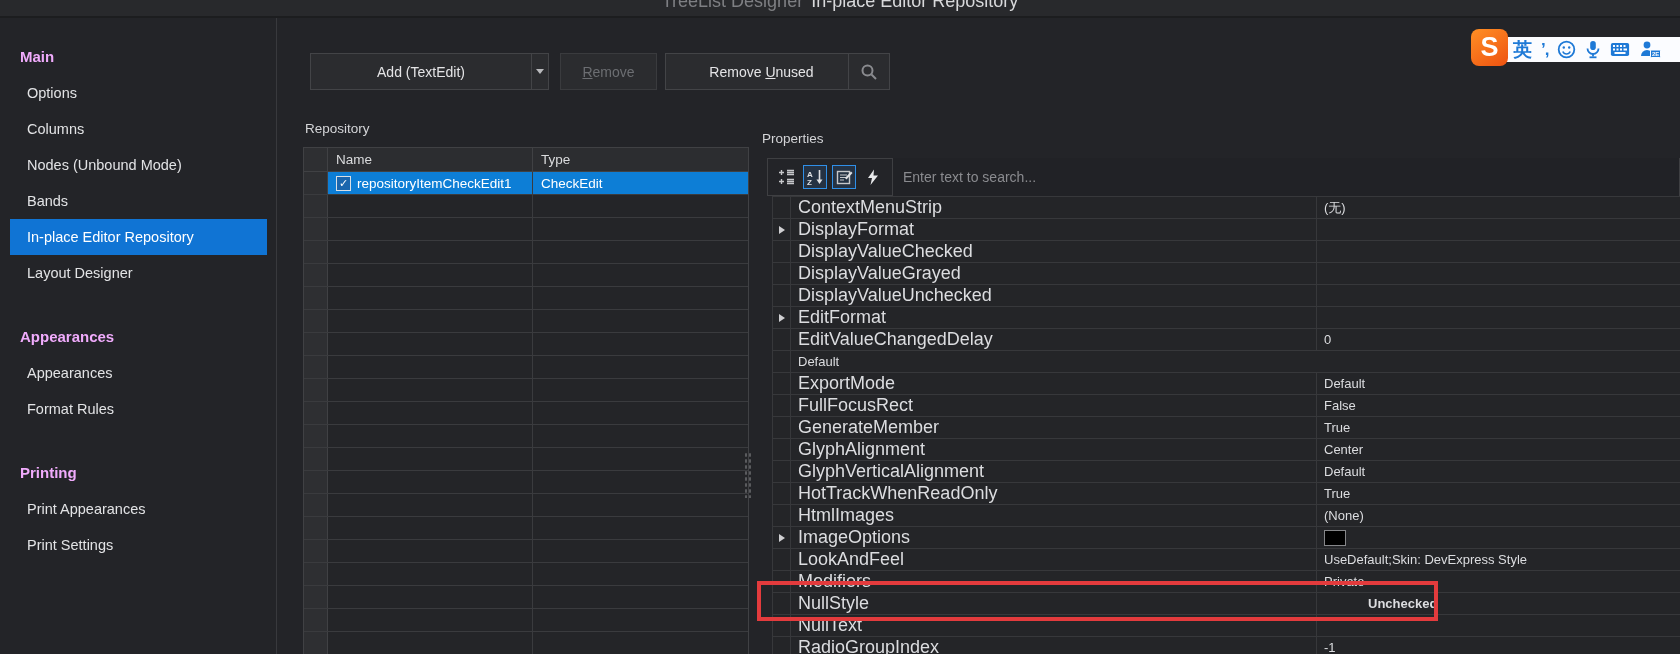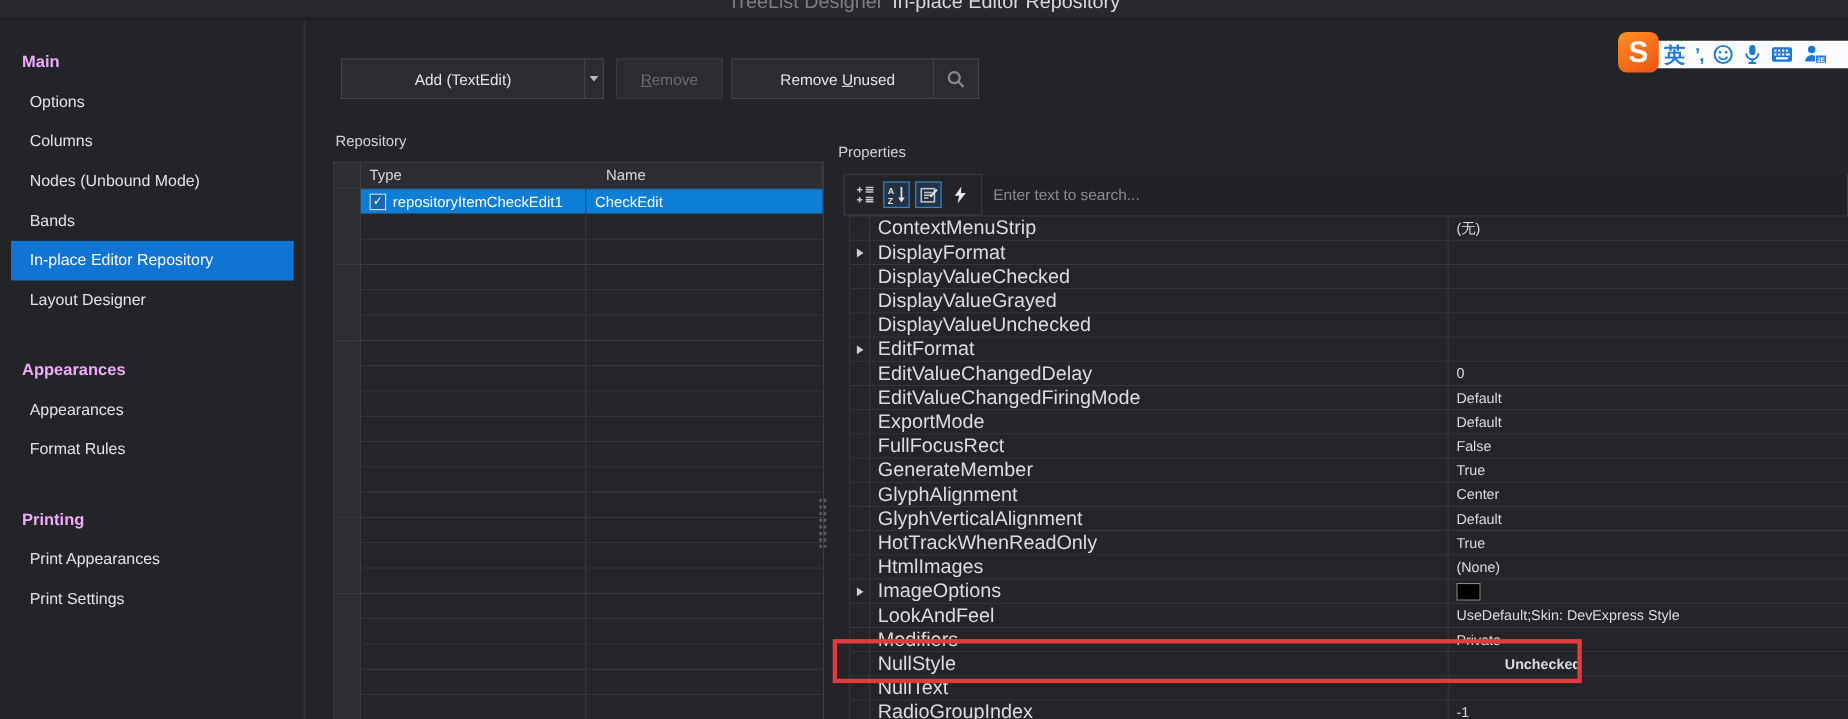--- a/index.html
+++ b/index.html
@@ -124,22 +124,22 @@
       <line x1="11.5" y1="11.5" x2="16" y2="16" stroke="#8a8b8f" stroke-width="2"></line>
     </svg>
   </div>
 
   <div class="panel-label" id="repository-label">Repository</div>
   <div class="panel-label" id="properties-label">Properties</div>
 
   <div class="rtable">
     <div class="rheader">
       <div class="rind"></div>
+      <div class="hcell rname">Name</div>
       <div class="hcell rtype">Type</div>
-      <div class="hcell rname">Name</div>
     </div>
     <div>
         <div class="rrow selected">
           <div class="rind"></div>
           <div class="rname">
             <div class="checkbox">✓</div>
             <span>repositoryItemCheckEdit1</span>
           </div>
           <div class="rtype">CheckEdit</div>
         </div>
@@ -315,21 +315,20 @@
         <div class="pname">EditFormat</div>
         <div class="pval"></div>
       </div>
       <div class="prow">
         <div class="pgut"></div>
         <div class="pname">EditValueChangedDelay</div>
         <div class="pval">0</div>
       </div>
       <div class="prow">
         <div class="pgut"></div>
-        <div class="pname">EditValueChangedFiringMode</div>
         <div class="pval">Default</div>
       </div>
       <div class="prow">
         <div class="pgut"></div>
         <div class="pname">ExportMode</div>
         <div class="pval">Default</div>
       </div>
       <div class="prow">
         <div class="pgut"></div>
         <div class="pname">FullFocusRect</div>

